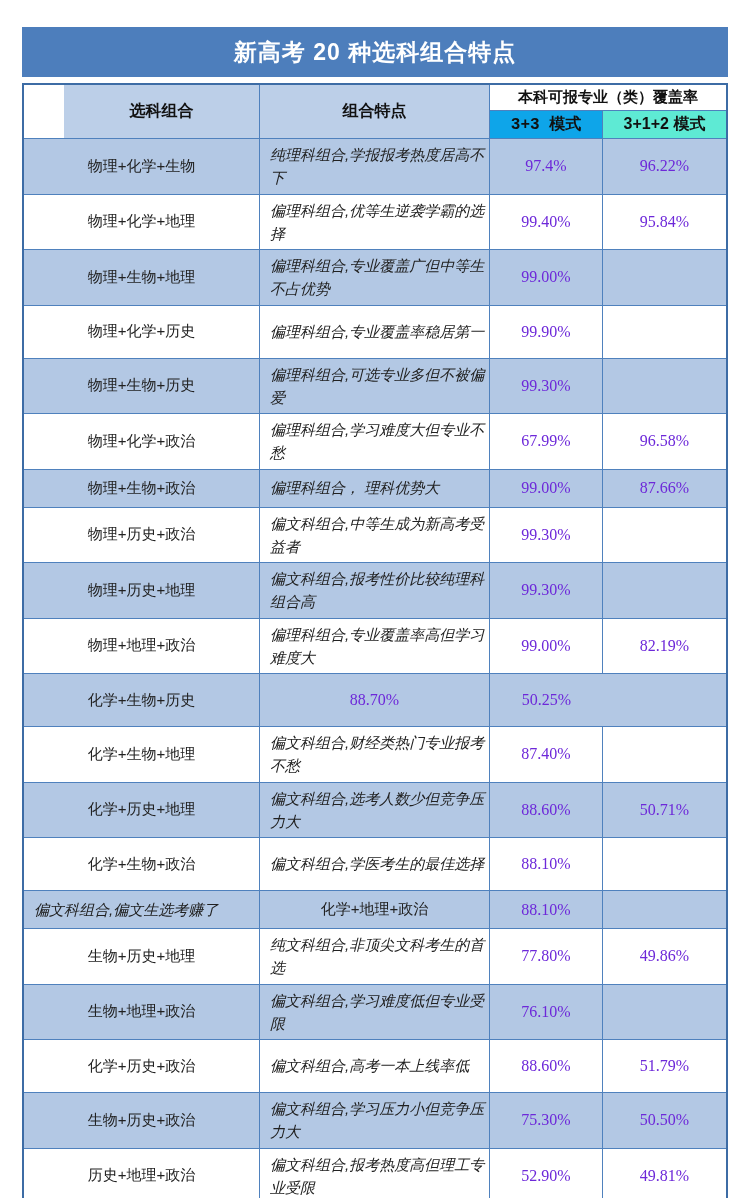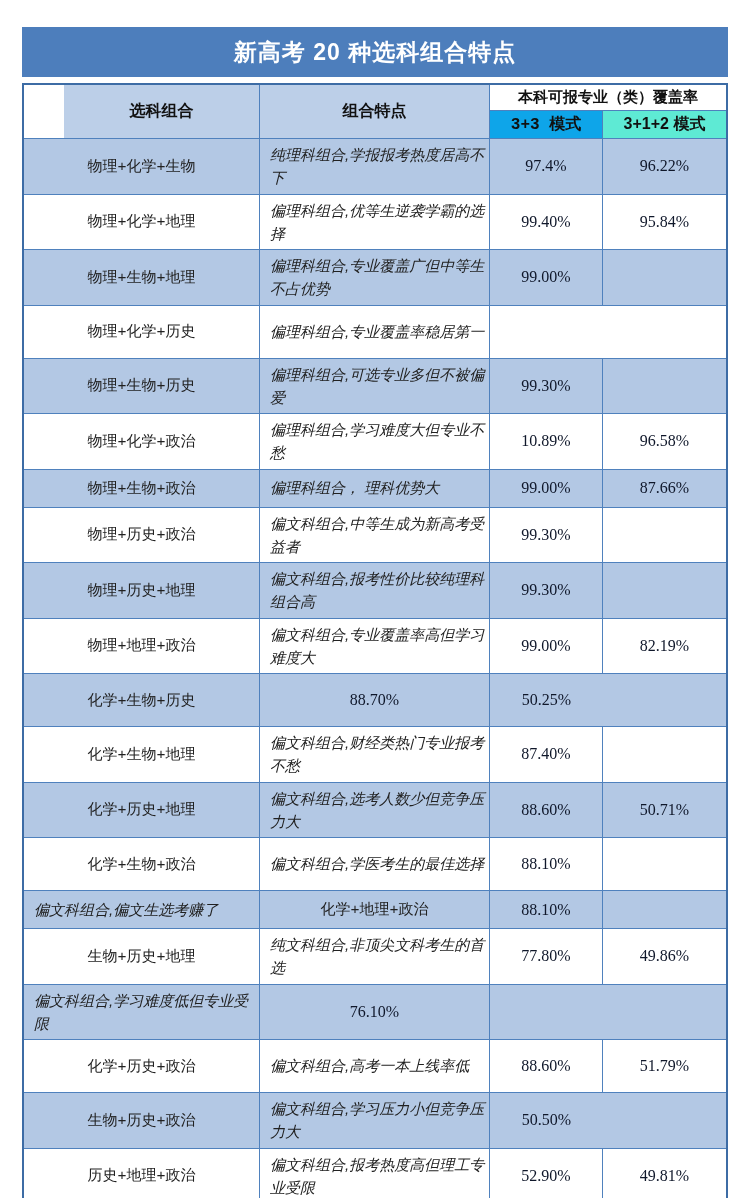--- a/index.html
+++ b/index.html
@@ -73,34 +73,33 @@
   .cell {
     display: flex;
     align-items: center;
     color: #212121;
     font-size: 15px;
   }
   .combo-cell {
     justify-content: center;
     border-right: 1px solid var(--border, #4f81bd);
     text-align: center;
-    font-family: Liberation Mono, monospace;
   }
   .feature-cell {
     border-right: 1px solid var(--border, #4f81bd);
     padding: 4px 0 4px 10px;
     line-height: 1.55;
     text-align: left;
     font-style: italic;
   }
   .pct-cell {
     justify-content: center;
     font-family: "Liberation Serif", "DejaVu Serif", serif;
     font-size: 16px;
-    color: #0f172a;
+    color: #6d28d9;
   }
   .pct-33 { border-right: 1px solid var(--border, #4f81bd); }
 </style>
 </head>
 <body>
 
 <div class="page">
   <div class="tablebox">
 
     <div class="title-bar">新高考 20 种选科组合特点</div>
@@ -130,32 +129,33 @@
             <div class="cell pct-cell pct-312">95.84%</div>
           </div>
           <div class="row alt">
             <div class="cell combo-cell">物理+生物+地理</div>
             <div class="cell feature-cell">偏理科组合,专业覆盖广但中等生不占优势</div>
             <div class="cell pct-cell pct-33">99.00%</div>
           </div>
           <div class="row">
             <div class="cell combo-cell">物理+化学+历史</div>
             <div class="cell feature-cell">偏理科组合,专业覆盖率稳居第一</div>
+            <div class="cell pct-cell pct-33">99.90%</div>
             <div class="cell pct-cell pct-312"></div>
           </div>
           <div class="row alt">
             <div class="cell combo-cell">物理+生物+历史</div>
             <div class="cell feature-cell">偏理科组合,可选专业多但不被偏爱</div>
             <div class="cell pct-cell pct-33">99.30%</div>
             <div class="cell pct-cell pct-312"></div>
           </div>
           <div class="row">
             <div class="cell combo-cell">物理+化学+政治</div>
             <div class="cell feature-cell">偏理科组合,学习难度大但专业不愁</div>
-            <div class="cell pct-cell pct-33">10.89%</div>
+            <div class="cell pct-cell pct-33">67.99%</div>
             <div class="cell pct-cell pct-312">96.58%</div>
           </div>
           <div class="row alt short">
             <div class="cell combo-cell">物理+生物+政治</div>
             <div class="cell feature-cell">偏理科组合， 理科优势大</div>
             <div class="cell pct-cell pct-33">99.00%</div>
             <div class="cell pct-cell pct-312">87.66%</div>
           </div>
           <div class="row">
             <div class="cell combo-cell">物理+历史+政治</div>
@@ -164,21 +164,21 @@
             <div class="cell pct-cell pct-312"></div>
           </div>
           <div class="row alt">
             <div class="cell combo-cell">物理+历史+地理</div>
             <div class="cell feature-cell">偏文科组合,报考性价比较纯理科组合高</div>
             <div class="cell pct-cell pct-33">99.30%</div>
             <div class="cell pct-cell pct-312"></div>
           </div>
           <div class="row">
             <div class="cell combo-cell">物理+地理+政治</div>
-            <div class="cell feature-cell">偏文科组合,专业覆盖率高但学习难度大</div>
+            <div class="cell feature-cell">偏理科组合,专业覆盖率高但学习难度大</div>
             <div class="cell pct-cell pct-33">99.00%</div>
             <div class="cell pct-cell pct-312">82.19%</div>
           </div>
           <div class="row alt">
             <div class="cell combo-cell">化学+生物+历史</div>
             <div class="cell pct-cell pct-33">88.70%</div>
             <div class="cell pct-cell pct-312">50.25%</div>
           </div>
           <div class="row">
             <div class="cell combo-cell">化学+生物+地理</div>
@@ -204,33 +204,35 @@
             <div class="cell pct-cell pct-33">88.10%</div>
             <div class="cell pct-cell pct-312"></div>
           </div>
           <div class="row">
             <div class="cell combo-cell">生物+历史+地理</div>
             <div class="cell feature-cell">纯文科组合,非顶尖文科考生的首选</div>
             <div class="cell pct-cell pct-33">77.80%</div>
             <div class="cell pct-cell pct-312">49.86%</div>
           </div>
           <div class="row alt">
+            <div class="cell combo-cell">生物+地理+政治</div>
             <div class="cell feature-cell">偏文科组合,学习难度低但专业受限</div>
             <div class="cell pct-cell pct-33">76.10%</div>
             <div class="cell pct-cell pct-312"></div>
           </div>
           <div class="row">
             <div class="cell combo-cell">化学+历史+政治</div>
             <div class="cell feature-cell">偏文科组合,高考一本上线率低</div>
             <div class="cell pct-cell pct-33">88.60%</div>
             <div class="cell pct-cell pct-312">51.79%</div>
           </div>
           <div class="row alt">
             <div class="cell combo-cell">生物+历史+政治</div>
             <div class="cell feature-cell">偏文科组合,学习压力小但竞争压力大</div>
+            <div class="cell pct-cell pct-33">75.30%</div>
             <div class="cell pct-cell pct-312">50.50%</div>
           </div>
           <div class="row">
             <div class="cell combo-cell">历史+地理+政治</div>
             <div class="cell feature-cell">偏文科组合,报考热度高但理工专业受限</div>
             <div class="cell pct-cell pct-33">52.90%</div>
             <div class="cell pct-cell pct-312">49.81%</div>
           </div>
         </div>
     </div>

